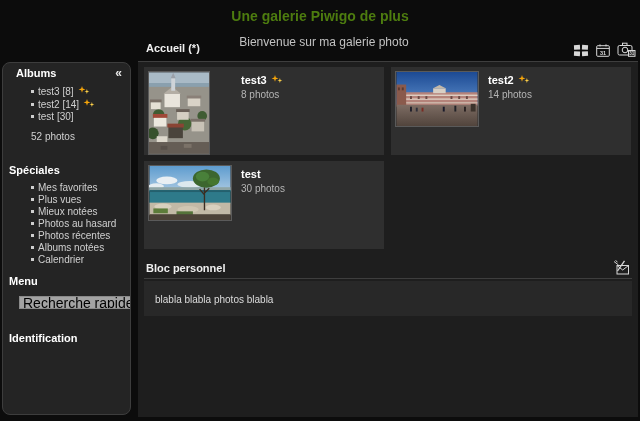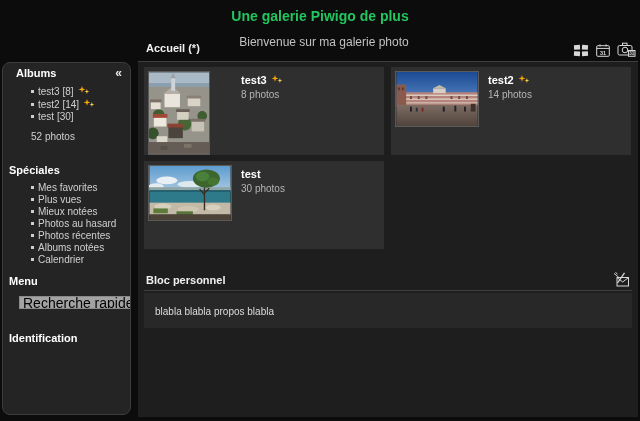--- a/index.html
+++ b/index.html
@@ -4,21 +4,21 @@
 <style>
   * { box-sizing: border-box; }
   html,body { margin:0; padding:0; }
   body {
     width:640px; height:421px; position:relative; overflow:hidden;
     background:#0c0c0c; color:#d6d6d6;
     font-family:"Liberation Sans", sans-serif; font-size:10px;
   }
   
   .page-header { position:absolute; top:0; left:0; width:640px; text-align:center; }
-  .page-header h1 { margin:8px 0 0; font-size:14px; font-weight:bold; color:#22c55e; }
+  .page-header h1 { margin:8px 0 0; font-size:14px; font-weight:bold; color:#4d7c0f; }
   .page-header p { margin:11px 8px 0; font-size:12px; color:#c2c2c2;padding-left:8px; }
 
   
   .sidebar {
     position:absolute; left:2px; top:62px; width:129px; height:353px;
     background:#242424; border:1px solid #3d3d3d; border-radius:8px;
     overflow:hidden;
   }
   .side-header {
     display:flex; justify-content:space-between; align-items:center;
@@ -60,21 +60,21 @@
     display:grid; grid-template-columns:240px 240px; gap:6px 7px;
   }
   .album-cell { background:#2f2f2f; height:88px; position:relative; cursor:pointer; }
   .thumb { position:absolute; left:4px; top:4px; border:1px solid #5a5a5a; display:block; }
   .cell-text { position:absolute; left:97px; top:7px; }
   .cell-title { font-size:11px; font-weight:bold; color:#ffffff; display:flex; align-items:center; gap:4px; }
   .cell-count { font-size:10px; color:#b5b5b5; margin-top:3px; }
 
   .bloc-header {
     display:flex; justify-content:space-between; align-items:center;
-    margin-top:23px; padding:0 2px 3px 2px;
+    margin-top:11px; padding:0 2px 3px 2px;
     border-bottom:1px solid #3e3e3e;
     font-size:11px; font-weight:bold; color:#f0f0f0;
   }
   .bloc-content {
     background:#282828; margin-top:2px; height:35px;
     padding:13px 0 0 11px; font-size:10px; color:#dcdcdc;
   }
 </style>
 </head>
 <body>
@@ -328,16 +328,16 @@
       <span>Bloc personnel</span>
       <svg width="17" height="15" viewBox="0 0 17 15">
         <rect x="4" y="5.5" width="11.5" height="8.5" fill="none" stroke="#d8d8d8"></rect>
         <path d="M4 5.5 L9.7 10 L15.5 5.5" fill="none" stroke="#d8d8d8"></path>
         <line x1="11.5" y1="0.8" x2="4.5" y2="11" stroke="#d8d8d8" stroke-width="1.3"></line>
         <line x1="1" y1="1.5" x2="5.5" y2="5" stroke="#d8d8d8" stroke-width="1"></line>
         <line x1="2.5" y1="0.5" x2="4.5" y2="2" stroke="#d8d8d8" stroke-width="1"></line>
       </svg>
     </div>
     <div class="bloc-content">
-      <span>blabla blabla propos blabla</span>
+      <span>blabla blabla photos blabla</span>
     </div>
   </div>
 </div>
 
 </body></html>

